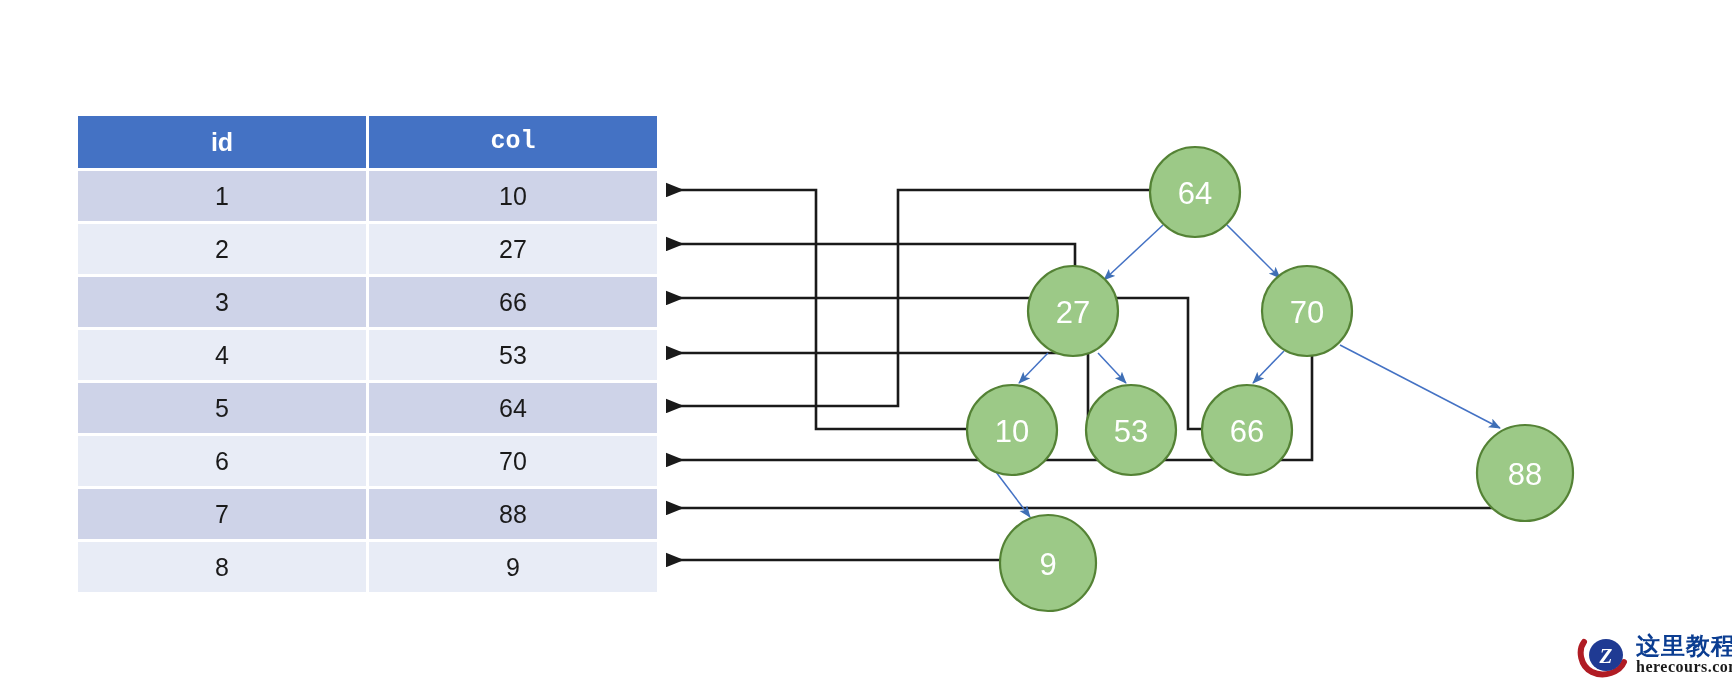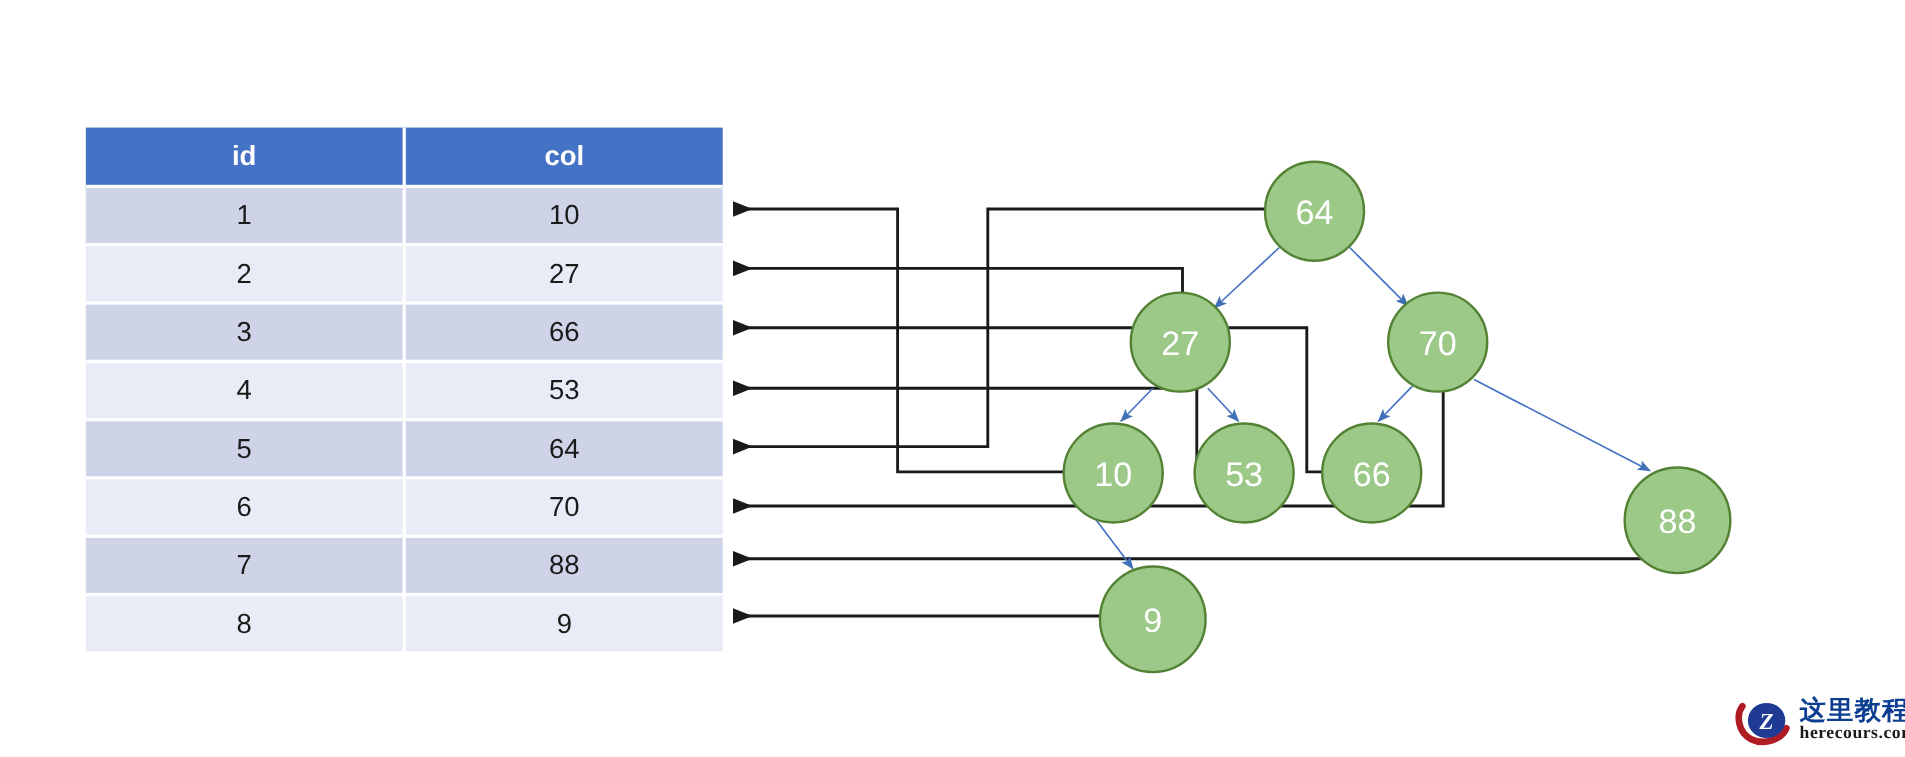--- a/index.html
+++ b/index.html
@@ -23,21 +23,21 @@
   #data-table col.c-col{width:288px;}
   #data-table th{
     background:#4472C4;color:#ffffff;
     font-size:25px;font-weight:bold;
     height:52px;line-height:52px;padding:0;
     vertical-align:middle;
     border-right:3px solid #ffffff;
     border-bottom:3px solid #ffffff;
     margin-left:16px;
   }
-  #data-table th:last-child{border-right:none;}
+  #data-table th:last-child{border-right:none;font-family:Liberation Mono, monospace;}
   #data-table td{
     font-size:25px;font-weight:normal;color:#1a1a1a;
     height:50px;line-height:50px;padding:0;
     text-align:center;vertical-align:middle;
     border-right:3px solid #ffffff;
     border-bottom:3px solid #ffffff;
   }
   #data-table td:last-child{border-right:none;}
   #data-table tr.band-dark td{background:#ced3e8;}
   #data-table tr.band-light td{background:#e8ecf6;}

